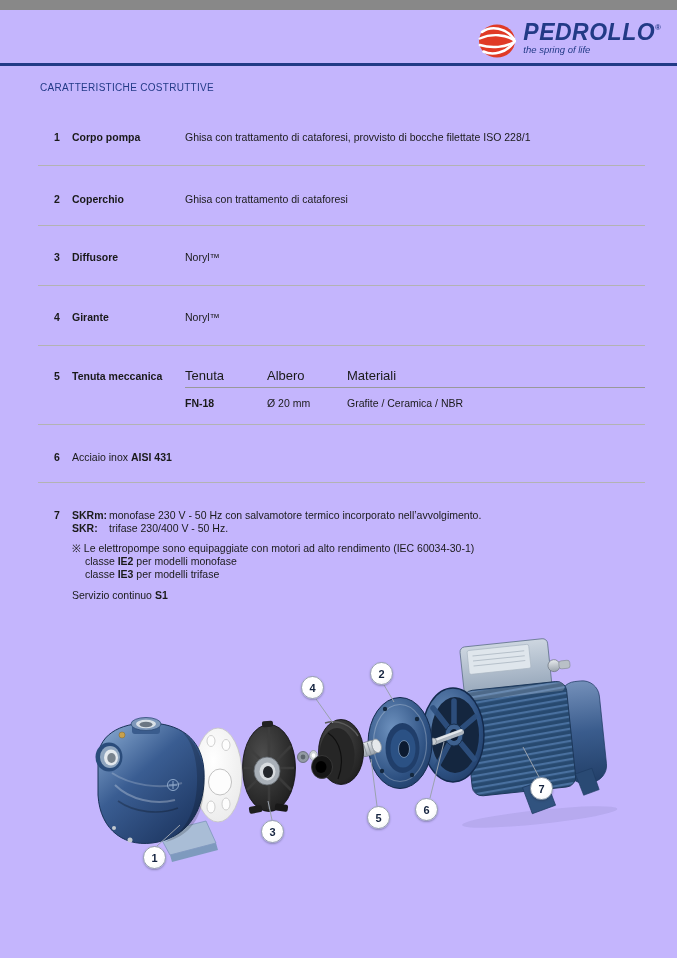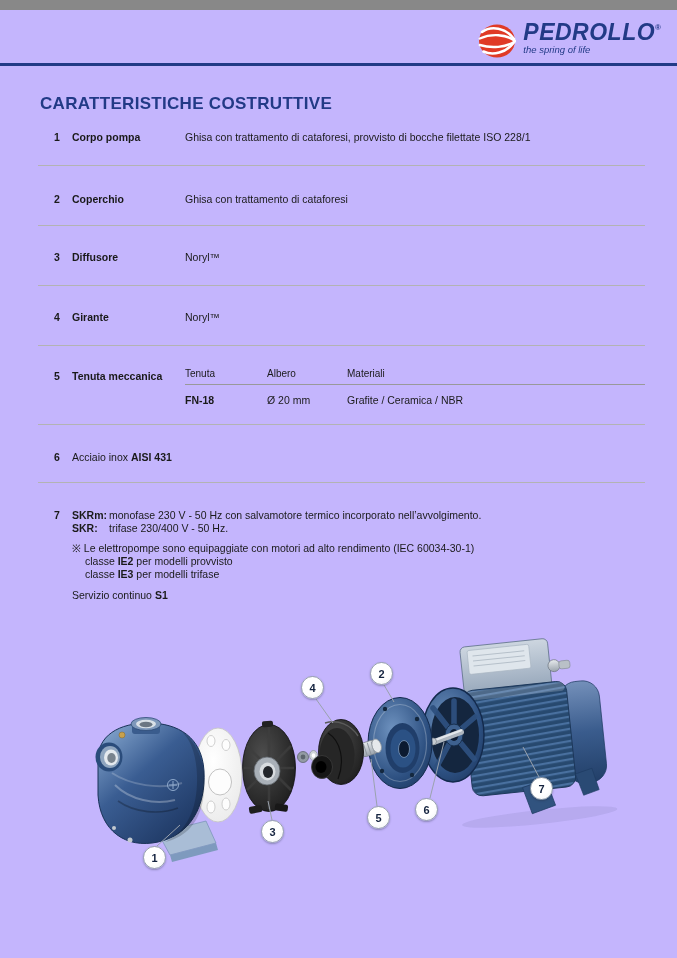--- a/index.html
+++ b/index.html
@@ -9,37 +9,37 @@
     margin:10px auto;
   }
   
   .logo{position:absolute;top:10px;right:16px;display:flex;align-items:flex-start;}
   .logo-icon{margin-right:5px;margin-top:2px;}
   .logo-textblock{text-align:right;}
   .wordmark{font-size:23px;font-weight:bold;font-style:italic;color:#223a86;letter-spacing:0.5px;line-height:24px;}
   .regmark{font-size:8px;font-weight:bold;color:#223a86;vertical-align:10px;font-style:normal;}
   .tagline{font-size:9.5px;font-style:italic;color:#223a86;margin-top:0px;text-align:left;}
   .header-rule{position:absolute;top:53px;left:0;width:677px;height:3px;background:#223a86;}
-  .page-title{position:absolute;top:84px;left:40px;font-size:17px;font-weight:bold;color:#223a86;letter-spacing:0.3px;}
+  .page-title{position:absolute;top:72px;left:40px;font-size:10px;font-weight:normal;color:#223a86;letter-spacing:0.3px;}
   
   .spec-table{position:absolute;top:98px;left:38px;width:607px;}
   .spec-row{display:flex;box-sizing:border-box;border-bottom:1px solid #b3b3b3;font-size:10.5px;line-height:1.25;}
   .r1{height:58px;padding-top:23px;}
   .r2{height:60px;padding-top:27px;}
   .r3{height:60px;padding-top:25px;}
   .r4{height:60px;padding-top:25px;}
   .r5{height:79px;padding-top:24px;}
   .r6{height:58px;padding-top:26px;}
   .r7{height:127px;padding-top:26px;border-bottom:none;}
   .c-num{width:34px;box-sizing:border-box;padding-left:16px;font-weight:bold;}
   .c-name{width:113px;font-weight:bold;}
   .c-desc{flex:1;}
   .b{font-weight:bold;}
   
-  .seal-head{display:flex;font-size:10px;color:#1a1a1a;padding-bottom:3px;border-bottom:1px solid #999;margin-top:-2px;}
+  .seal-head{display:flex;font-size:13px;color:#1a1a1a;padding-bottom:3px;border-bottom:1px solid #999;margin-top:-2px;}
   .sh1,.sv1{width:82px;}
   .sh2,.sv2{width:80px;}
   .seal-vals{display:flex;padding-top:9px;font-size:10.5px;}
   .sv1{font-weight:bold;}
   
   .m-line{display:flex;line-height:13px;align-items:center;}
   .m-label{width:37px;font-weight:bold;flex:none;}
   .m-note{margin-top:7px;line-height:13px;}
   .m-notemark{margin-right:3px;}
   .m-class{padding-left:13px;line-height:13px;}
@@ -139,21 +139,21 @@
           <span>monofase 230 V - 50 Hz con salvamotore termico incorporato nell’avvolgimento.</span>
         </div>
         <div class="m-line">
           <span class="m-label">SKR:</span>
           <span>trifase 230/400 V - 50 Hz.</span>
         </div>
         <div class="m-note">
           <span class="m-notemark">※</span><span>Le elettropompe sono equipaggiate con motori ad alto rendimento (IEC 60034-30-1)</span>
         </div>
         <div class="m-class">
-          <span>classe </span><span class="b">IE2</span><span> per modelli provvisto</span>
+          <span>classe </span><span class="b">IE2</span><span> per modelli monofase</span>
         </div>
         <div class="m-class">
           <span>classe </span><span class="b">IE3</span><span> per modelli trifase</span>
         </div>
         <div class="m-service">
           <span>Servizio continuo </span><span class="b">S1</span>
         </div>
       </div>
     </div>
 

